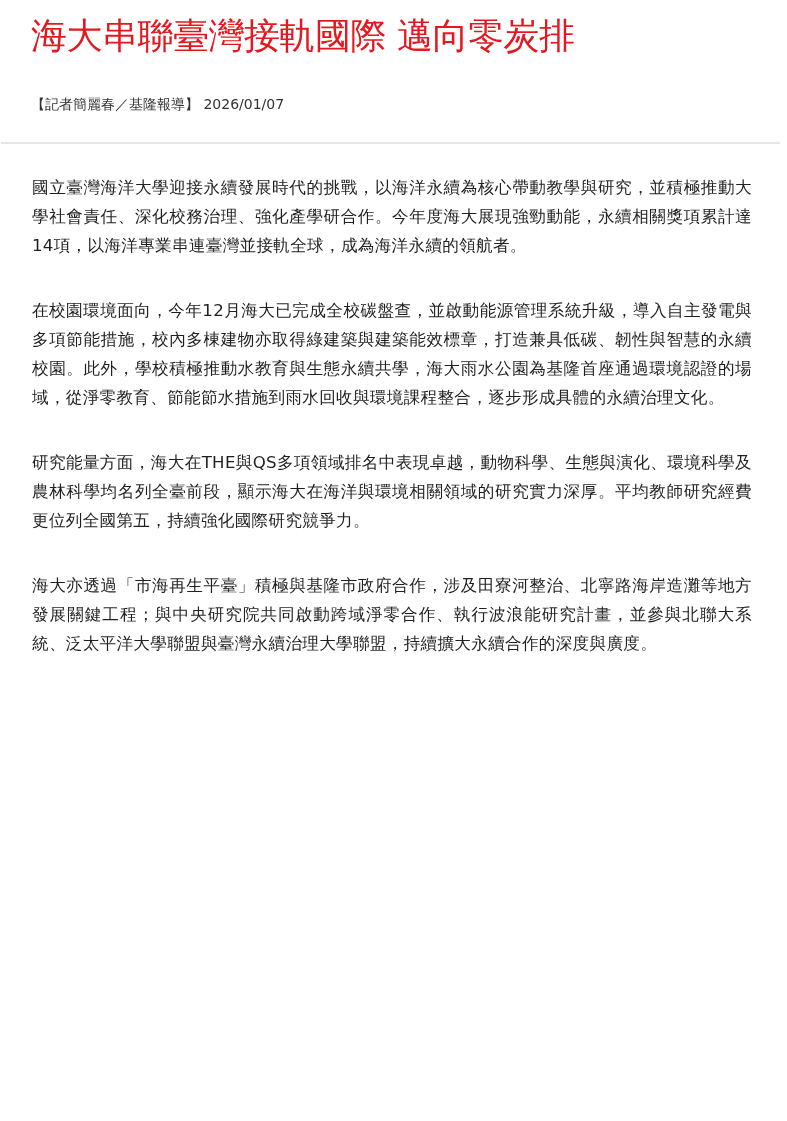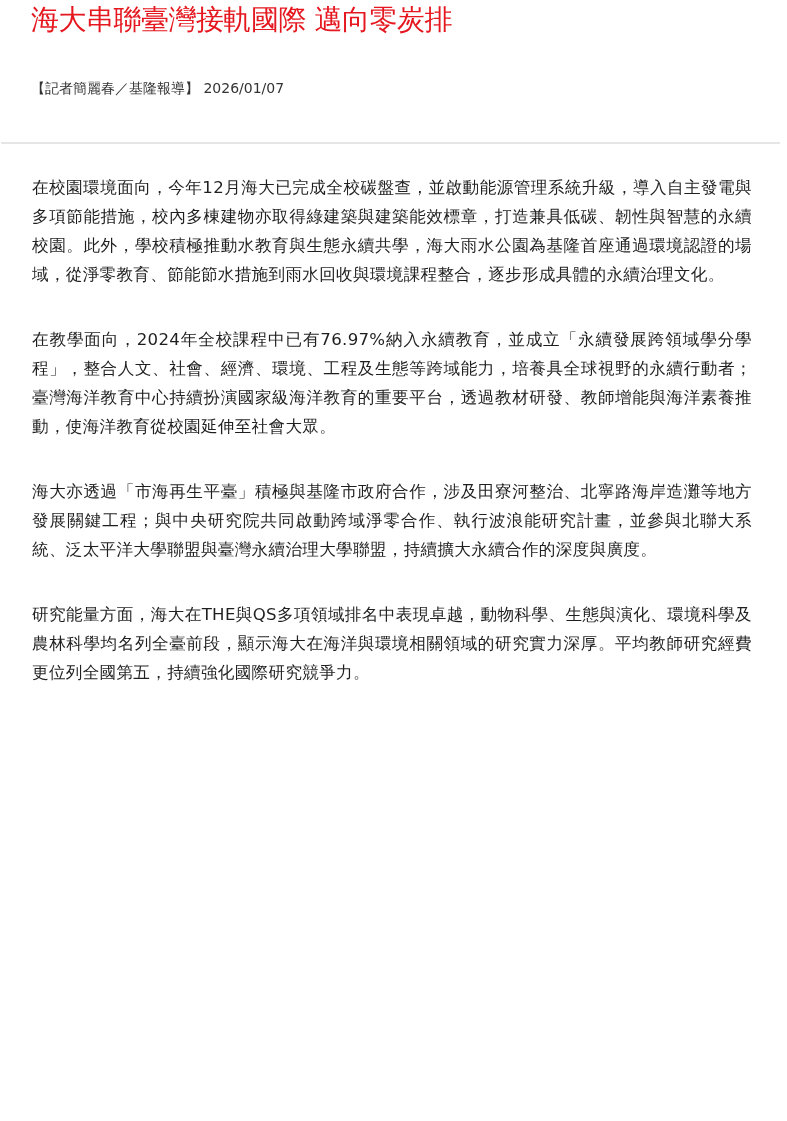--- a/index.html
+++ b/index.html
@@ -13,21 +13,22 @@
       overflow: hidden;
       position: relative;
       font-family: "DejaVu Sans", "Liberation Sans", sans-serif;
       color: #222222;
     }
     .article-header {
       padding: 0 0 0 31px;
     }
     .headline {
       margin: 0;
-      font-size: 28px;
+      padding-top: 16px;
+      font-size: 36px;
       line-height: 40px;
       font-weight: normal;
       color: #e5171f;
       letter-spacing: -0.5px;
       height: 44px;
     }
     .byline {
       margin-top: 34px;
       font-size: 14px;
       line-height: 20px;
@@ -61,17 +62,17 @@
 <body>
 
 <header class="article-header">
   <h1 class="headline">海大串聯臺灣接軌國際 邁向零炭排</h1>
   <div class="byline">【記者簡麗春／基隆報導】 2026/01/07</div>
 </header>
 
 <div class="divider"></div>
 
 <main class="article-body">
+  <p>國立臺灣海洋大學迎接永續發展時代的挑戰，以海洋永續為核心帶動教學與研究，並積極推動大學社會責任、深化校務治理、強化產學研合作。今年度海大展現強勁動能，永續相關獎項累計達14項，以海洋專業串連臺灣並接軌全球，成為海洋永續的領航者。</p>
   <p>在校園環境面向，今年12月海大已完成全校碳盤查，並啟動能源管理系統升級，導入自主發電與多項節能措施，校內多棟建物亦取得綠建築與建築能效標章，打造兼具低碳、韌性與智慧的永續校園。此外，學校積極推動水教育與生態永續共學，海大雨水公園為基隆首座通過環境認證的場域，從淨零教育、節能節水措施到雨水回收與環境課程整合，逐步形成具體的永續治理文化。</p>
-  <p>在教學面向，2024年全校課程中已有76.97%納入永續教育，並成立「永續發展跨領域學分學程」，整合人文、社會、經濟、環境、工程及生態等跨域能力，培養具全球視野的永續行動者；臺灣海洋教育中心持續扮演國家級海洋教育的重要平台，透過教材研發、教師增能與海洋素養推動，使海洋教育從校園延伸至社會大眾。</p>
+  <p>研究能量方面，海大在THE與QS多項領域排名中表現卓越，動物科學、生態與演化、環境科學及農林科學均名列全臺前段，顯示海大在海洋與環境相關領域的研究實力深厚。平均教師研究經費更位列全國第五，持續強化國際研究競爭力。</p>
   <p>海大亦透過「市海再生平臺」積極與基隆市政府合作，涉及田寮河整治、北寧路海岸造灘等地方發展關鍵工程；與中央研究院共同啟動跨域淨零合作、執行波浪能研究計畫，並參與北聯大系統、泛太平洋大學聯盟與臺灣永續治理大學聯盟，持續擴大永續合作的深度與廣度。</p>
-  <p>研究能量方面，海大在THE與QS多項領域排名中表現卓越，動物科學、生態與演化、環境科學及農林科學均名列全臺前段，顯示海大在海洋與環境相關領域的研究實力深厚。平均教師研究經費更位列全國第五，持續強化國際研究競爭力。</p>
 </main>
 
 </body></html>

